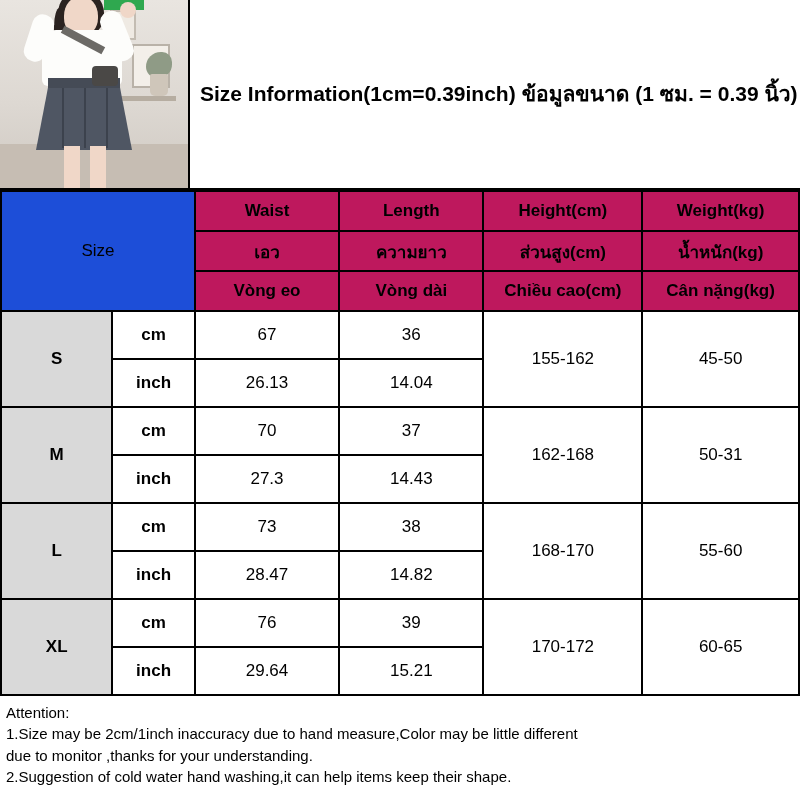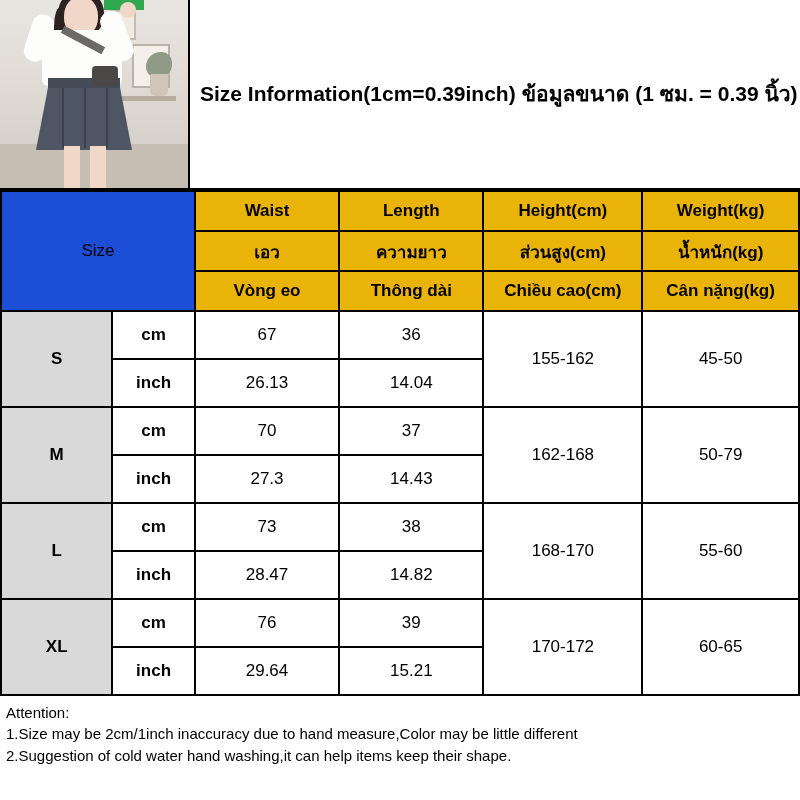--- a/index.html
+++ b/index.html
@@ -163,21 +163,21 @@
     padding: 2px 3px;
   }
   .col-size    { width: 108px; }
   .col-unit    { width: 80px; }
   .col-waist   { width: 140px; }
   .col-length  { width: 140px; }
   .col-height  { width: 154px; }
   .col-weight  { width: 152px; }
 
   td.head-cell {
-    background: #eab308;
+    background: #be185d;
     font-weight: bold;
     height: 34px;
   }
   td.size-word {
     background: #1d4ed8;
     font-weight: normal;
     font-size: 28px;
   }
   td.size-label {
     background: #d9d9d9;
@@ -266,21 +266,21 @@
         <td class="head-cell">Weight(kg)</td>
       </tr>
       <tr>
         <td class="head-cell">เอว</td>
         <td class="head-cell">ความยาว</td>
         <td class="head-cell">ส่วนสูง(cm)</td>
         <td class="head-cell">น้ำหนัก(kg)</td>
       </tr>
       <tr>
         <td class="head-cell">Vòng eo</td>
-        <td class="head-cell">Thông dài</td>
+        <td class="head-cell">Vòng dài</td>
         <td class="head-cell">Chiều cao(cm)</td>
         <td class="head-cell">Cân nặng(kg)</td>
       </tr>
 
       <tr>
         <td class="size-label" rowspan="2">S</td>
         <td class="unit-cell">cm</td>
         <td class="val-cell">67</td>
         <td class="val-cell">36</td>
         <td class="span-cell" rowspan="2">155-162</td>
@@ -291,21 +291,21 @@
         <td class="val-cell">26.13</td>
         <td class="val-cell">14.04</td>
       </tr>
 
       <tr>
         <td class="size-label" rowspan="2">M</td>
         <td class="unit-cell">cm</td>
         <td class="val-cell">70</td>
         <td class="val-cell">37</td>
         <td class="span-cell" rowspan="2">162-168</td>
-        <td class="span-cell" rowspan="2">50-79</td>
+        <td class="span-cell" rowspan="2">50-31</td>
       </tr>
       <tr>
         <td class="unit-cell">inch</td>
         <td class="val-cell">27.3</td>
         <td class="val-cell">14.43</td>
       </tr>
 
       <tr>
         <td class="size-label" rowspan="2">L</td>
         <td class="unit-cell">cm</td>
@@ -332,16 +332,17 @@
         <td class="unit-cell">inch</td>
         <td class="val-cell">29.64</td>
         <td class="val-cell">15.21</td>
       </tr>
     </tbody>
   </table>
 
   <div class="attention">
     <p>Attention:</p>
     <p>1.Size may be 2cm/1inch inaccuracy due to hand measure,Color may be little different</p>
+    <p>due to monitor ,thanks for your understanding.</p>
     <p>2.Suggestion of cold water hand washing,it can help items keep their shape.</p>
   </div>
 
 </div>
 
 </body></html>

